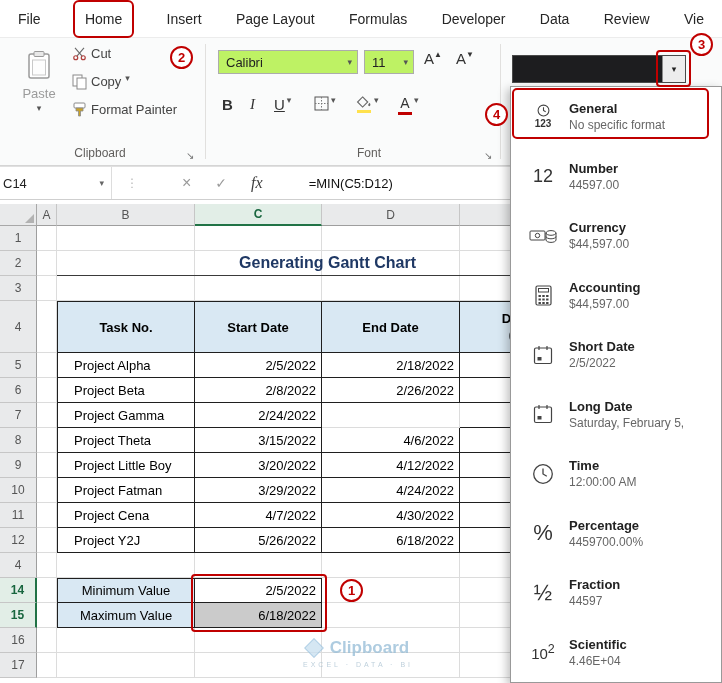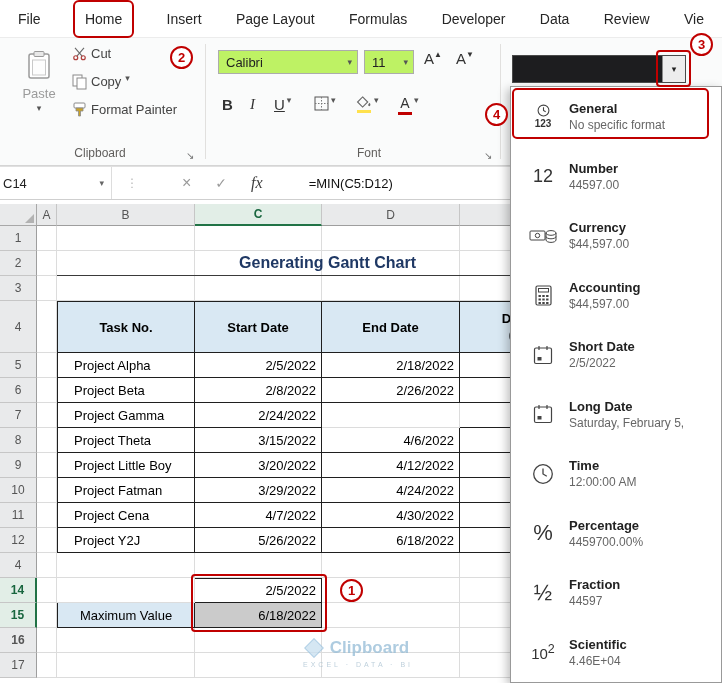--- a/index.html
+++ b/index.html
@@ -268,21 +268,21 @@
         <div class="row-h" style="height: 25px;">6</div>
         <div class="row-h" style="height: 25px;">7</div>
         <div class="row-h" style="height: 25px;">8</div>
         <div class="row-h" style="height: 25px;">9</div>
         <div class="row-h" style="height: 25px;">10</div>
         <div class="row-h" style="height: 25px;">11</div>
         <div class="row-h" style="height: 25px;">12</div>
         <div class="row-h" style="height: 25px;">4</div>
         <div class="row-h sel-row" style="height: 25px;">14</div>
         <div class="row-h sel-row" style="height: 25px;">15</div>
-        <div class="row-h" style="height: 25px; font-weight: bold;">16</div>
+        <div class="row-h" style="height: 25px;">16</div>
         <div class="row-h" style="height: 25px;">17</div>
       </div>
     <div id="gridlines" style="grid-template-columns: 20px 138px 127px 138px 138px 124px; grid-template-rows: 25px 25px 25px 52px 25px 25px 25px 25px 25px 25px 25px 25px 25px 25px 25px 25px 25px;">
         <div class="gcell"></div>
         <div class="gcell"></div>
         <div class="gcell"></div>
         <div class="gcell"></div>
         <div class="gcell"></div>
         <div class="gcell"></div>
         <div class="gcell"></div>
@@ -425,20 +425,21 @@
       <div class="tc namecell cB r11 left">Project Cena</div>
       <div class="tc date cC r11">4/7/2022</div>
       <div class="tc date cD r11">4/30/2022</div>
       <div class="tc cE r11"></div>
 
       <div class="tc namecell cB r12 left">Project Y2J</div>
       <div class="tc date cC r12">5/26/2022</div>
       <div class="tc date cD r12">6/18/2022</div>
       <div class="tc cE r12"></div>
 
+      <div class="tc hdr2 cB r14 top left">Minimum Value</div>
       <div class="tc date cC r14 top">2/5/2022</div>
       <div class="tc hdr2 cB r15 left">Maximum Value</div>
       <div class="tc date gray cC r15">6/18/2022</div>
     </div>
   </div>
 
   <div class="watermark">
     <div class="wm-row">
       <span class="wm-diamond"></span>
       <span class="wm-name">Clipboard</span>

